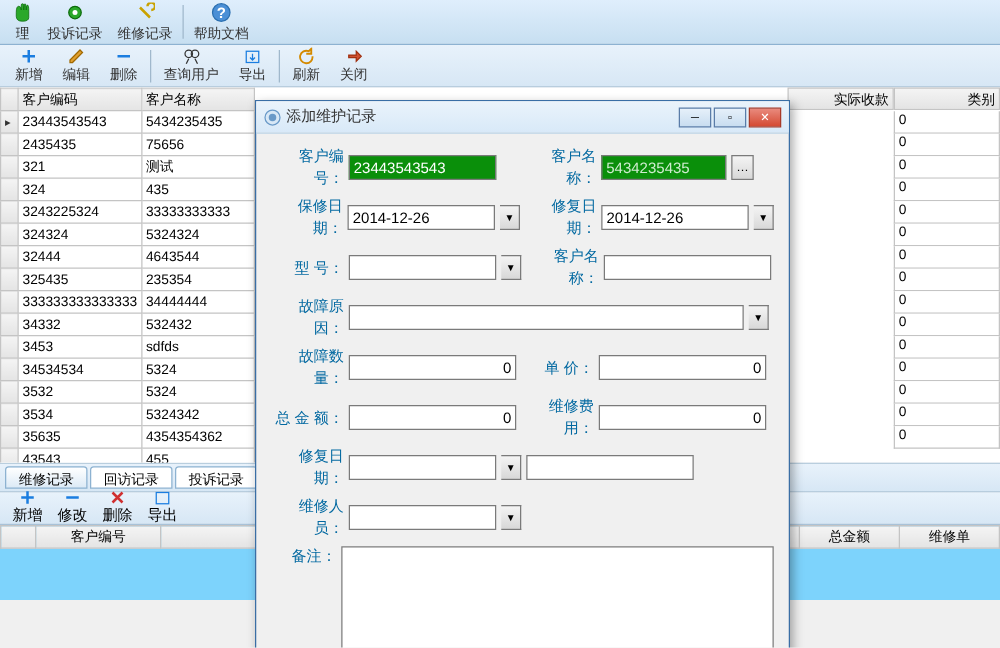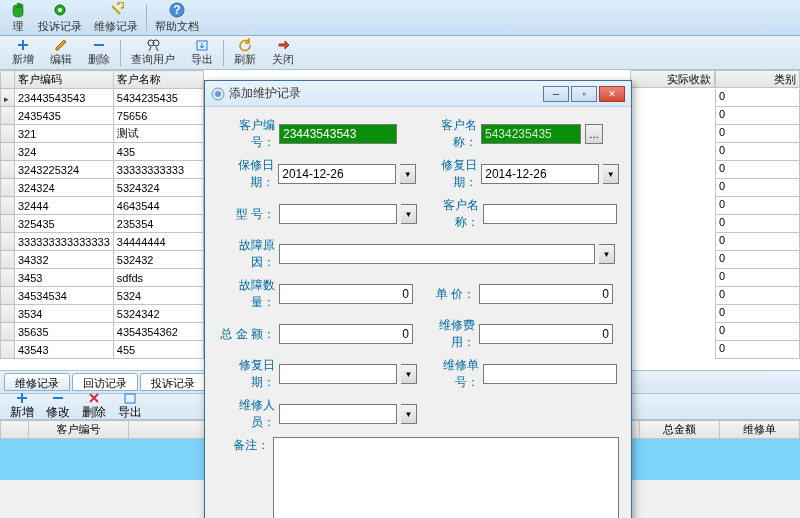--- a/index.html
+++ b/index.html
@@ -233,20 +233,25 @@
           <td>3453</td>
           <td>sdfds</td>
         </tr>
         <tr>
           <td class="rowhead"></td>
           <td>34534534</td>
           <td>5324</td>
         </tr>
         <tr>
           <td class="rowhead"></td>
+          <td>3532</td>
+          <td>5324</td>
+        </tr>
+        <tr>
+          <td class="rowhead"></td>
           <td>3534</td>
           <td>5324342</td>
         </tr>
         <tr>
           <td class="rowhead"></td>
           <td>35635</td>
           <td>4354354362</td>
         </tr>
         <tr>
           <td class="rowhead"></td>
@@ -405,21 +410,20 @@
       <span class="flbl">总 金 额：</span>
       <input class="fin" style="width: 134px; text-align: right;" value="0">
       <span class="flbl">维修费用：</span>
       <input class="fin" style="width: 134px; text-align: right;" value="0">
     </div>
 
     <div class="frow">
       <span class="flbl">修复日期：</span>
       <input class="fin" style="width: 118px;" value="">
         <div class="dd">▼</div>
-      <span class="flbl">维修单号：</span>
       <input class="fin" style="width: 134px;" value="">
     </div>
 
     <div class="frow">
       <span class="flbl">维修人员：</span>
       <input class="fin" style="width: 118px;" value="">
         <div class="dd">▼</div>
     </div>
 
     <div class="frow" style="align-items:flex-start">

